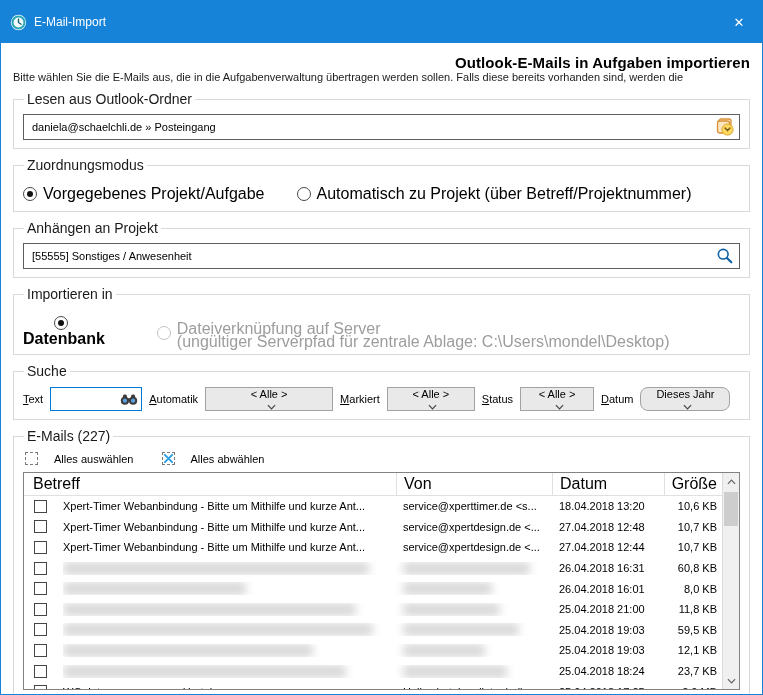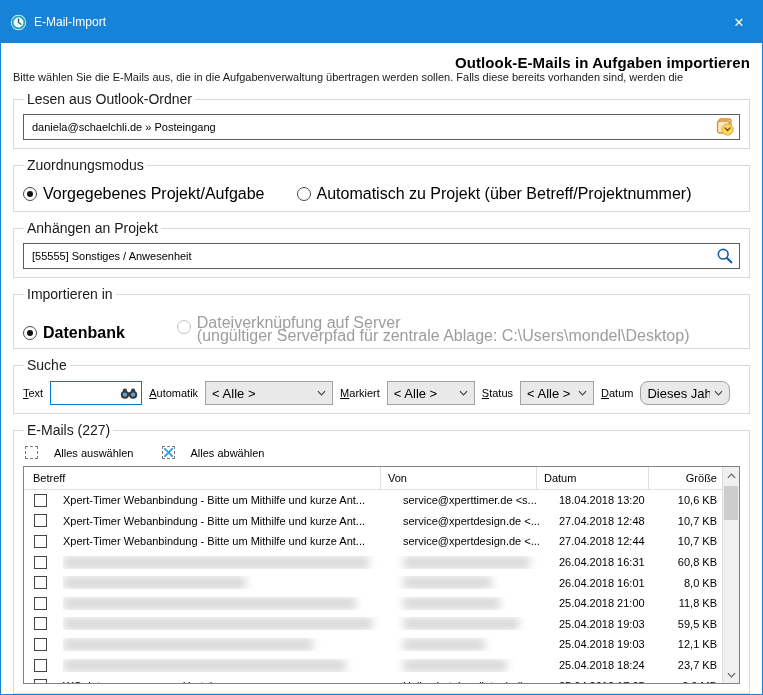--- a/index.html
+++ b/index.html
@@ -36,36 +36,36 @@
   .opt{display:flex;align-items:center;}
   .opt.top{align-items:flex-start;}
   .opt .radio{margin-top:0px;}
   .gray{color:var(--disabled);}
   .two-line{line-height:13px;}
   
   .suche-row{display:flex;align-items:center;font-size:11px;margin-top:3px;gap:7px;}
   .text-input{width:92px;height:24px;border:1px solid var(--focus);display:flex;
     align-items:center;justify-content:flex-end;padding-right:3px;background:#fff;}
   .combo{height:24px;background:#e9e9e9;border:1px solid #a2a2a2;display:flex;
-    align-items:center;padding:0 6px;font-size:13px;}
+    align-items:center;padding:0 6px;font-size:11px;flex-direction:column;}
   .combo .val{flex:1;white-space:nowrap;overflow:hidden;}
   .combo svg{flex:0 0 auto;margin-left:4px;}
   
   .emails-links{display:flex;align-items:center;gap:16px;font-size:11px;margin:3px 0 7px 2px;}
   .dashed-cb{width:13px;height:13px;border:1px dashed #7a7a7a;background:#fff;position:relative;
     display:flex;align-items:center;justify-content:center;}
   .link-label{margin-right:12px;}
   .table{border:1px solid #828282;position:relative;height:218px;background:#fff;}
-  .thead{display:flex;height:23px;align-items:center;font-size:11px;
+  .thead{display:flex;height:23px;align-items:center;font-size:16px;
     border-bottom:1px solid #e0e0e0;padding-right:17px;justify-content:flex-end;}
   .hc{height:100%;display:flex;align-items:center;}
   .hc.betreff{flex:1;padding-left:9px;}
   .hc.von{width:156px;border-left:1px solid #e0e0e0;padding-left:7px;}
   .hc.datum{width:112px;border-left:1px solid #e0e0e0;padding-left:7px;}
-  .hc.groesse{width:74px;border-left:1px solid #e0e0e0;justify-content:flex-end;padding-right:5px;}
+  .hc.groesse{width:58px;border-left:1px solid #e0e0e0;justify-content:flex-end;padding-right:5px;}
   .tbody{height:193px;overflow:hidden;}
   .row{display:flex;align-items:center;height:20.6px;font-size:11px;padding-right:17px;}
   .row .cb{width:13px;height:13px;border:1px solid #454545;background:#fff;
     flex:0 0 auto;margin:0 16px 0 10px;}
   .cell{white-space:nowrap;overflow:hidden;}
   .cell.betreff{flex:1;}
   .cell.von{width:156px;padding-left:7px;}
   .cell.datum{width:112px;padding-left:7px;}
   .cell.groesse{width:58px;text-align:right;padding-right:5px;}
   .smudge{height:13px;background:#d8d8d8;border-radius:3px;filter:blur(4px);}
@@ -143,21 +143,21 @@
             <circle cx="8" cy="8" r="5.4" fill="none" stroke="#1061a8" stroke-width="1.8"></circle>
             <line x1="12.2" y1="12.2" x2="17" y2="17" stroke="#1061a8" stroke-width="2.4" stroke-linecap="round"></line>
           </svg>
         </span>
       </div>
     </fieldset>
 
     <fieldset style="padding-bottom:6px;">
       <legend>Importieren in</legend>
       <div class="radio-row" style="margin-top:9px;">
-        <span class="opt" style="margin-right:52px;">
+        <span class="opt" style="margin-right:52px;flex-direction:column;">
           <span class="radio sel"></span>
           <b style="font-weight:bold;">Datenbank</b>
         </span>
         <span class="opt top">
           <span class="radio disabled" style="margin-top:4px;"></span>
           <span class="gray two-line">
             <span style="display:block;">Dateiverknüpfung auf Server</span>
             <span style="display:block;">(ungültiger Serverpfad für zentrale Ablage: C:\Users\mondel\Desktop)</span>
           </span>
         </span>

